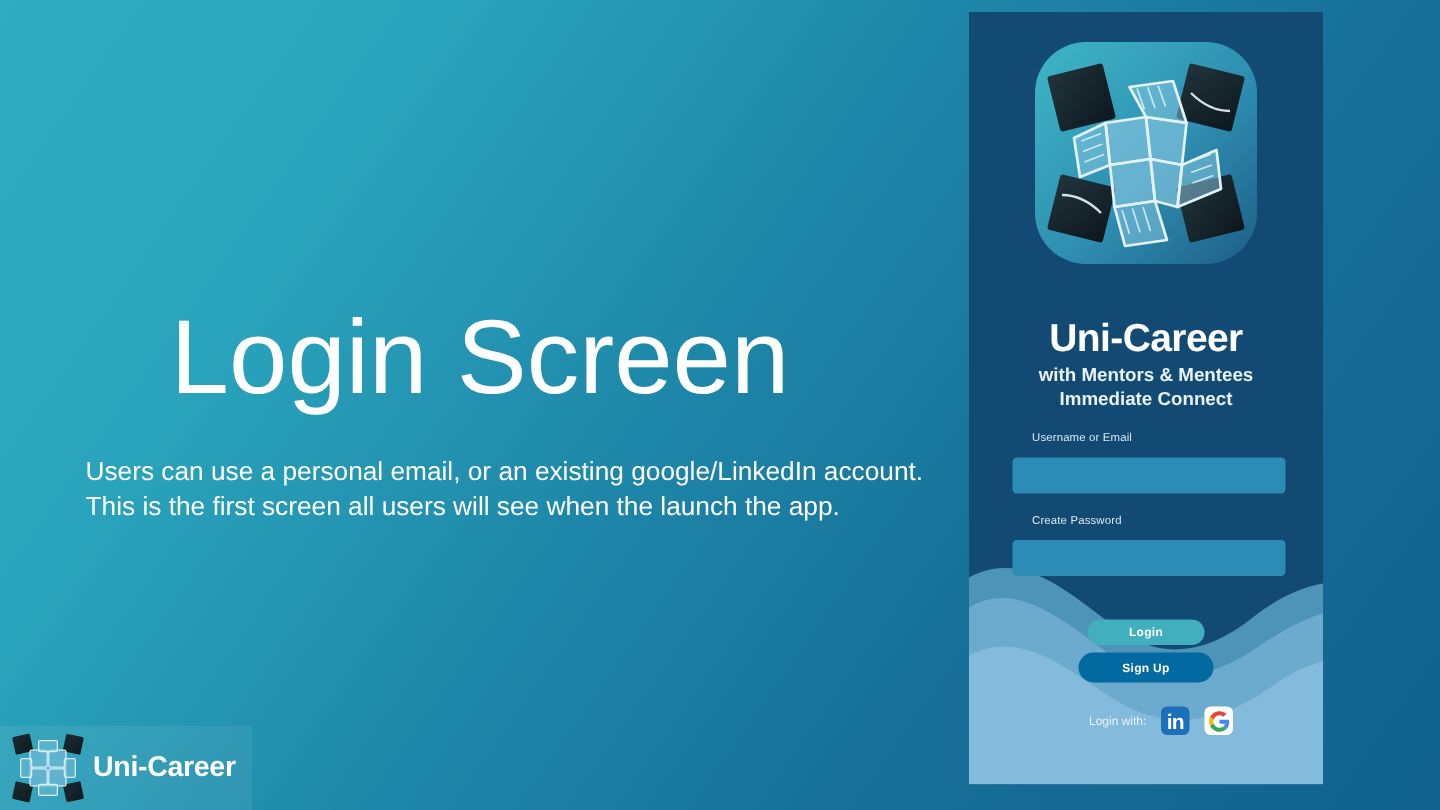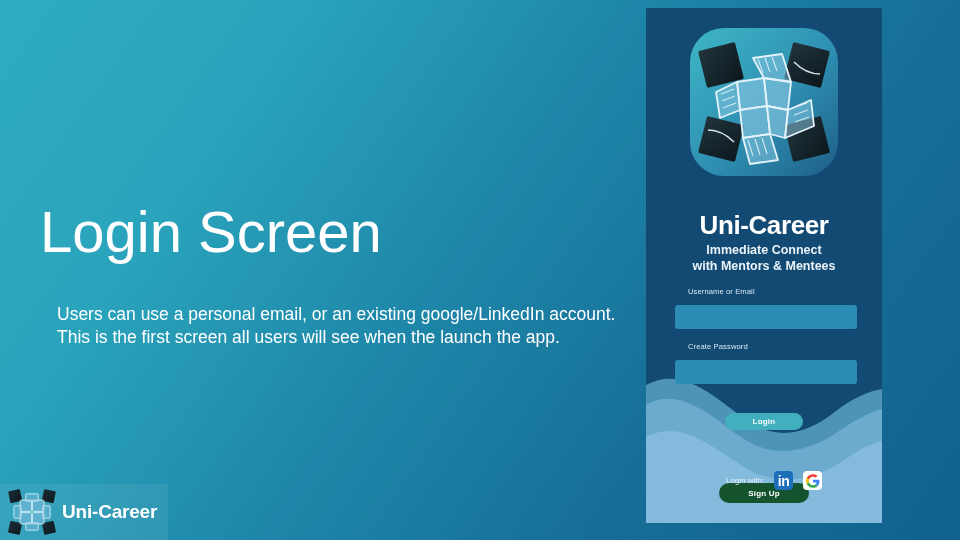--- a/index.html
+++ b/index.html
@@ -20,22 +20,23 @@
   .left-col {
     position: absolute;
     left: 0; top: 0;
     width: 640px; height: 540px;
   }
   .slide-title {
     position: absolute;
     left: 40px;
     top: 200px;
     width: 560px;
-    color: #ffffff;
-    font-size: 58px;
+    text-align: center;
+    color: #ffffff;
+    font-size: 70px;
     font-weight: 400;
     letter-spacing: 0px;
     line-height: 1.1;
     white-space: nowrap;
   }
   .slide-body {
     position: absolute;
     left: 57px;
     top: 303px;
     width: 580px;
@@ -140,21 +141,21 @@
     color: #ffffff;
     font-size: 8px;
     font-weight: bold;
     display: flex;
     align-items: center;
     justify-content: center;
     border: none;
     letter-spacing: 0.2px;
   }
   .btn-login { background: #41AFBE; }
-  .btn-signup { background: #14532d; margin-top: 48px; }
+  .btn-signup { background: #0369a1; }
 
   .loginwith-label {
     position: absolute;
     color: #EAF3F8;
     font-size: 8px;
     font-weight: 400;
   }
   .social-icon {
     position: absolute;
     width: 19px;
@@ -287,22 +288,22 @@
 
           <g stroke="#E8F5FC" stroke-width="1.6" fill="none" opacity="0.9">
             <path d="M104,34 C112,42 120,46 130,46"></path>
             <path d="M44,114 C36,106 28,102 18,102"></path>
           </g>
         </g>
       </svg>
 
       <div class="brand-name">Uni-Career</div>
       <div class="brand-tag">
+        <div>with Mentors &amp; Mentees</div>
         <div>Immediate Connect</div>
-        <div>with Mentors &amp; Mentees</div>
       </div>
 
       <div class="field-label" style="left:29px; top:279px;">Username or Email</div>
       <input class="field-box" style="left: 29px; top: 297px; width: 178px; height: 22px;" type="text" placeholder="">
 
       <div class="field-label" style="left:29px; top:334px;">Create Password</div>
       <input class="field-box" style="left: 29px; top: 352px; width: 178px; height: 22px;" type="password" placeholder="">
 
       <button class="pill-btn btn-login" style="left:79px; top:405px; width:78px; height:17px;">Login</button>
 

